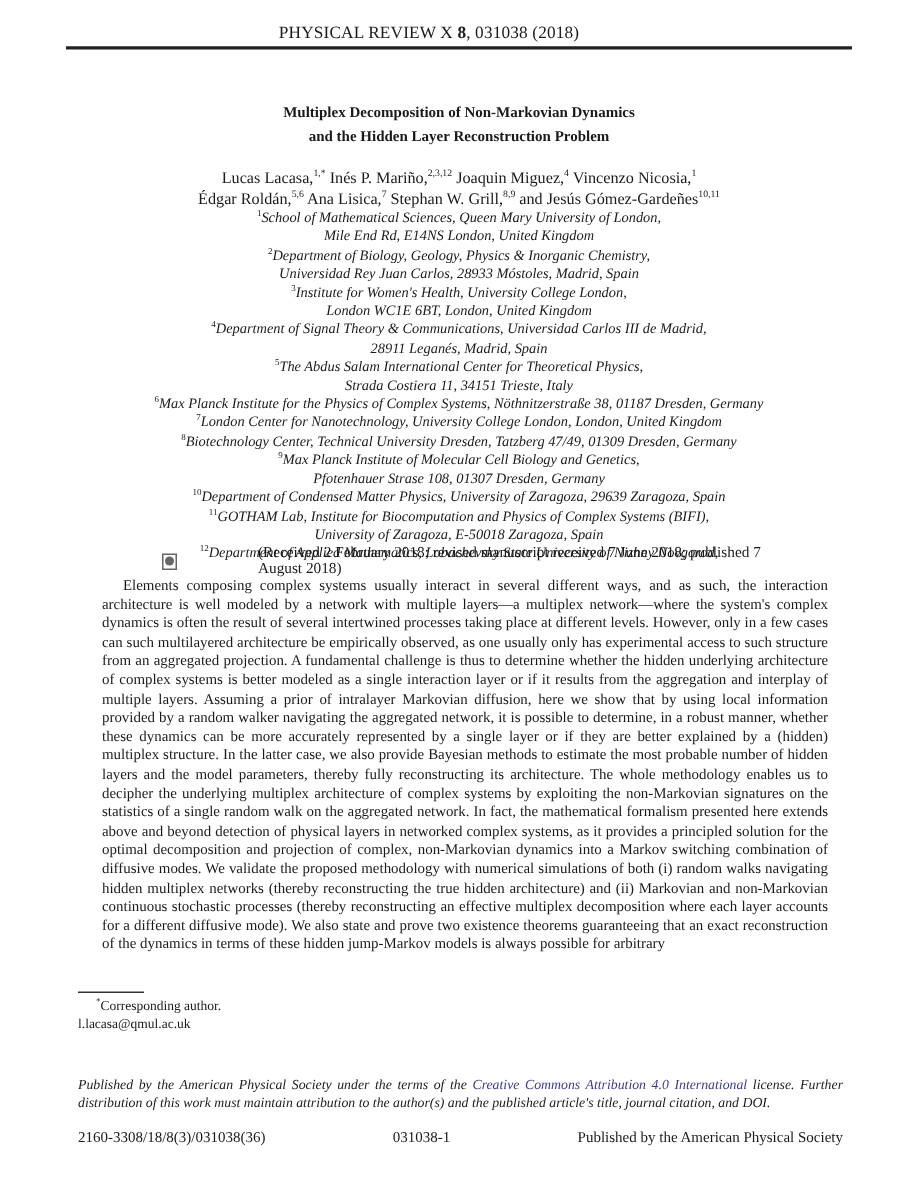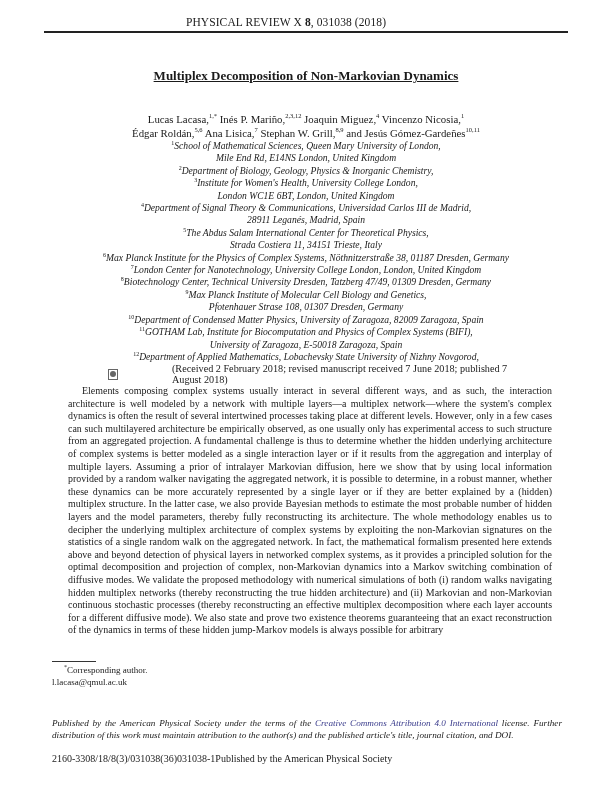--- a/index.html
+++ b/index.html
@@ -2,49 +2,50 @@
 <html><head>
 <meta charset="utf-8">
 <style>
   html, body { margin: 0; padding: 0; background: #ffffff; }
   body { width: 612px; height: 792px; position: relative; overflow: hidden;
          font-family: "Liberation Serif", "DejaVu Serif", serif; color: #1a1a1a; }
   .header { position: absolute; top: 16px; left: 0; width: 572px; text-align: center; font-size: 11.5px; letter-spacing: 0.1px; }
   .header b { font-weight: bold; }
   .header-rule { position: absolute; top: 31px; left: 44px; width: 435px; height: 1px; background: #222; border-top: 1px solid #222; }
   .header-rule { left: 44px; width: 434px; }
-  .title { position: absolute; top: 68px; left: 0; width: 612px; text-align: center; font-weight: bold; font-size: 13px; line-height: 16px; text-decoration: underline; }
+  .title { position: absolute; top: 68px; left: 0; width: 612px; text-align: center; font-weight: bold; font-size: 10px; line-height: 16px; }
   .authors { position: absolute; top: 113px; left: 0; width: 612px; text-align: center; font-size: 10.8px; line-height: 13.5px; }
   .authors sup { font-size: 6.5px; vertical-align: 5px; line-height: 0; }
   .affils { position: absolute; top: 140px; left: 0; width: 612px; text-align: center; font-style: italic; font-size: 9.6px; line-height: 12.4px; }
   .affils sup { font-size: 6px; font-style: normal; vertical-align: 4px; line-height: 0; }
   .received { position: absolute; top: 363px; left: 108px; width: 412px; font-size: 10.2px; display: flex; align-items: center; gap: 40px; }
   .badge { width: 11px; height: 11px; border: 1px solid #666; box-sizing: border-box; display: inline-flex; align-items: center; justify-content: center; margin-right: 14px; }
   .badge span { width: 6px; height: 6px; border-radius: 50%; background: #666; }
   .abstract { position: absolute; top: 385px; left: 68px; width: 484px; font-size: 9.95px; line-height: 12.6px; text-align: justify; }
   .abstract p { margin: 0; text-indent: 14px; }
   .fn-rule { position: absolute; top: 661px; left: 52px; width: 44px; height: 1px; background: #333; }
   .footnote { position: absolute; top: 665px; left: 52px; font-size: 9px; line-height: 11.5px; }
   .footnote .ind { padding-left: 12px; }
   .footnote sup { font-size: 6px; vertical-align: 4px; line-height: 0; }
   .license { position: absolute; top: 718px; left: 52px; width: 510px; font-style: italic; font-size: 9.2px; line-height: 11.8px; text-align: justify; }
   .license a { color: #3a3c8c; text-decoration: none; }
-  .footer { position: absolute; top: 753px; left: 52px; width: 510px; font-size: 10px; display: flex; }
+  .footer { position: absolute; top: 753px; left: 52px; width: 510px; font-size: 10px; display: flex; justify-content: space-between; }
 </style>
 </head>
 <body>
 
 <div class="header">
   <span>PHYSICAL REVIEW X</span>
   <b>8</b><span>, 031038 (2018)</span>
 </div>
 <div class="header-rule" style="left:44px;width:524px;"></div>
 
 <div class="title">
   <div>Multiplex Decomposition of Non-Markovian Dynamics</div>
+  <div>and the Hidden Layer Reconstruction Problem</div>
 </div>
 
 <div class="authors">
   <div>
     <span><span>Lucas Lacasa,</span><sup>1,*</sup></span>
     <span><span>Inés P. Mariño,</span><sup>2,3,12</sup></span>
     <span><span>Joaquin Miguez,</span><sup>4</sup></span>
     <span><span>Vincenzo Nicosia,</span><sup>1</sup></span>
   </div>
   <div>
@@ -52,32 +53,33 @@
     <span><span>Ana Lisica,</span><sup>7</sup></span>
     <span><span>Stephan W. Grill,</span><sup>8,9</sup></span>
     <span><span>and Jesús Gómez-Gardeñes</span><sup>10,11</sup></span>
   </div>
 </div>
 
 <div class="affils">
   <div><sup>1</sup><span>School of Mathematical Sciences, Queen Mary University of London,</span></div>
   <div>Mile End Rd, E14NS London, United Kingdom</div>
   <div><sup>2</sup><span>Department of Biology, Geology, Physics &amp; Inorganic Chemistry,</span></div>
+  <div>Universidad Rey Juan Carlos, 28933 Móstoles, Madrid, Spain</div>
   <div><sup>3</sup><span>Institute for Women's Health, University College London,</span></div>
   <div>London WC1E 6BT, London, United Kingdom</div>
   <div><sup>4</sup><span>Department of Signal Theory &amp; Communications, Universidad Carlos III de Madrid,</span></div>
   <div>28911 Leganés, Madrid, Spain</div>
   <div><sup>5</sup><span>The Abdus Salam International Center for Theoretical Physics,</span></div>
   <div>Strada Costiera 11, 34151 Trieste, Italy</div>
   <div><sup>6</sup><span>Max Planck Institute for the Physics of Complex Systems, Nöthnitzerstraße 38, 01187 Dresden, Germany</span></div>
   <div><sup>7</sup><span>London Center for Nanotechnology, University College London, London, United Kingdom</span></div>
   <div><sup>8</sup><span>Biotechnology Center, Technical University Dresden, Tatzberg 47/49, 01309 Dresden, Germany</span></div>
   <div><sup>9</sup><span>Max Planck Institute of Molecular Cell Biology and Genetics,</span></div>
   <div>Pfotenhauer Strase 108, 01307 Dresden, Germany</div>
-  <div><sup>10</sup><span>Department of Condensed Matter Physics, University of Zaragoza, 82009 Zaragoza, Spain</span></div>
+  <div><sup>10</sup><span>Department of Condensed Matter Physics, University of Zaragoza, 29639 Zaragoza, Spain</span></div>
   <div><sup>11</sup><span>GOTHAM Lab, Institute for Biocomputation and Physics of Complex Systems (BIFI),</span></div>
   <div>University of Zaragoza, E-50018 Zaragoza, Spain</div>
   <div><sup>12</sup><span>Department of Applied Mathematics, Lobachevsky State University of Nizhny Novgorod,</span></div>
 </div>
 
 <div class="received">
   <span class="badge">
       <span></span>
     </span>
   <span>(Received 2 February 2018; revised manuscript received 7 June 2018; published 7 August 2018)</span>

